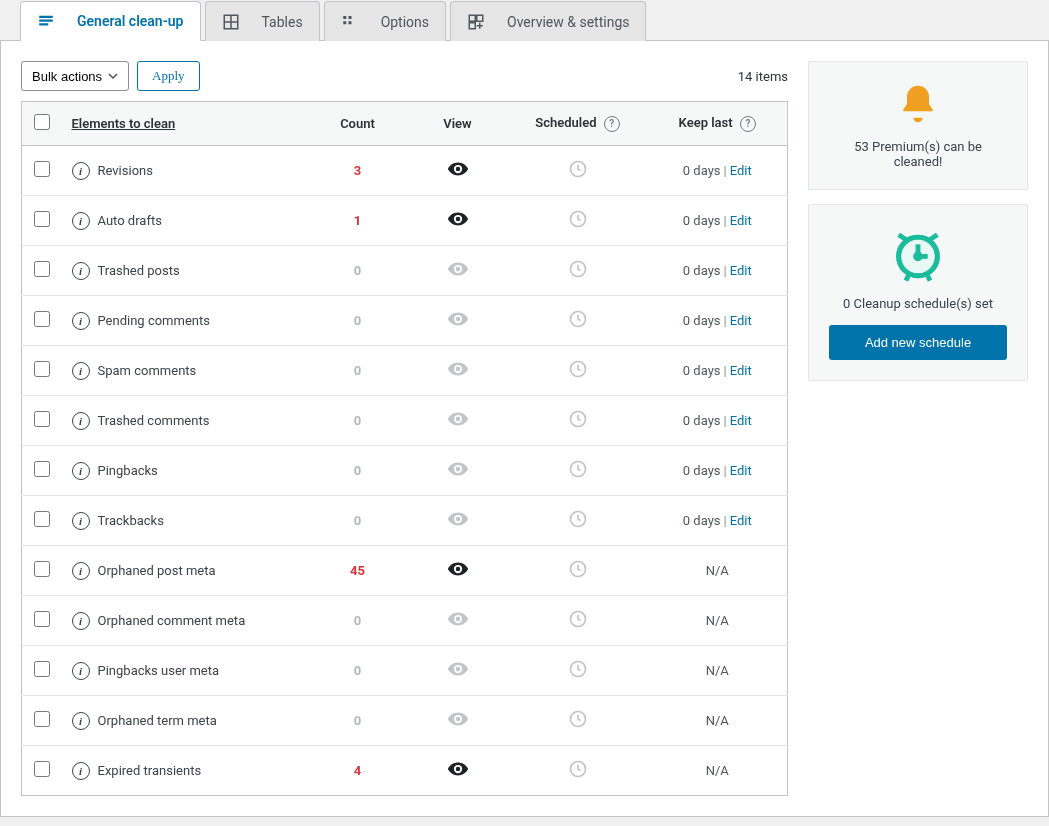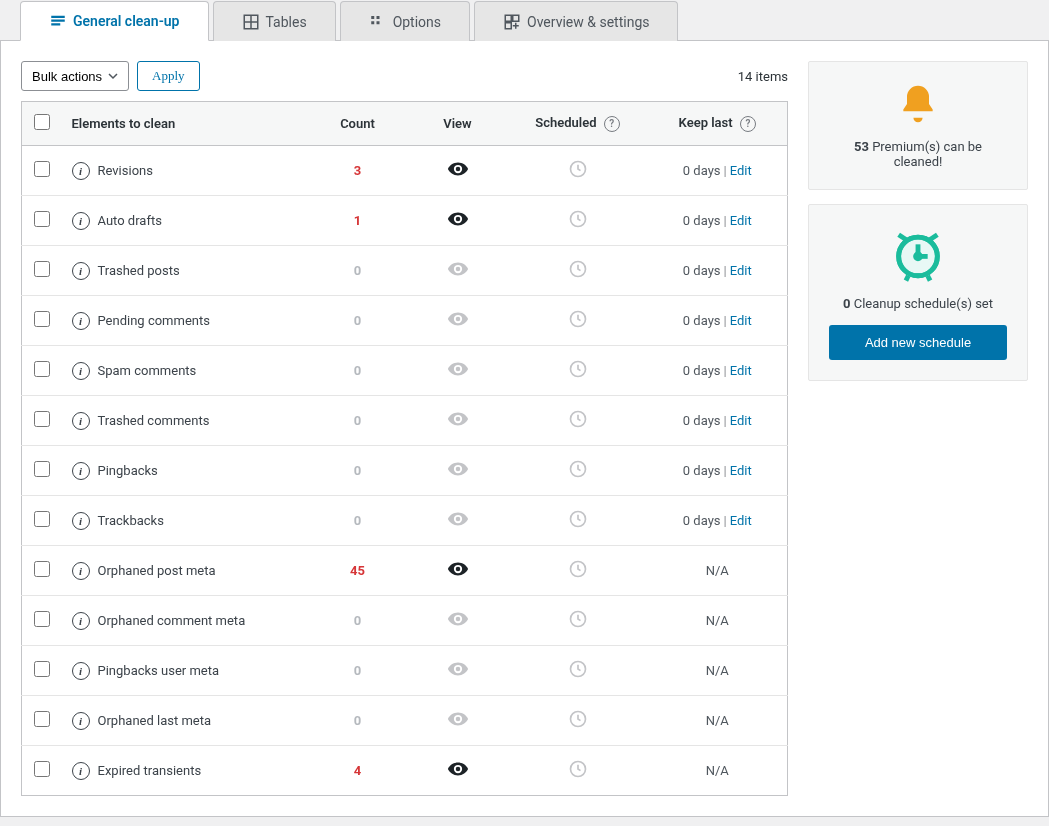--- a/index.html
+++ b/index.html
@@ -1,59 +1,59 @@
 <!DOCTYPE html>
 <html><head>
 <meta charset="utf-8">
 <style>
 * { box-sizing: border-box; margin: 0; padding: 0; }
 body { font-family: -apple-system, BlinkMacSystemFont, "Segoe UI", Roboto, sans-serif; font-size: 13px; color: #2c3338; background: #f0f0f1; }
 .wrap { background: #fff; border: 1px solid #c3c4c7; margin-top: -1px; }
 .tabs { display: flex; background: #f0f0f1; border-bottom: 1px solid #c3c4c7; padding-left: 20px; }
-.tab { display: flex; align-items: center; gap: 6px; padding: 10px 28px; background: #e6e6e6; border: 1px solid #c3c4c7; border-bottom: none; border-radius: 4px 4px 0 0; margin-right: 4px; font-size: 14px; color: #50575e; cursor: pointer; position: relative; top: 1px; }
+.tab { display: flex; align-items: center; gap: 22px; padding: 10px 16px; background: #e6e6e6; border: 1px solid #c3c4c7; border-bottom: none; border-radius: 4px 4px 0 0; margin-right: 4px; font-size: 14px; color: #50575e; cursor: pointer; position: relative; top: 1px; }
 .tab.active { background: #fff; color: #0073aa; font-weight: 600; border-bottom: 1px solid #fff; }
 .tab svg { width: 18px; height: 18px; }
 .tab.active svg { fill: #0073aa; }
 .content { display: flex; padding: 20px; gap: 20px; }
 .main { flex: 1; }
 .sidebar { width: 220px; }
 .toolbar { display: flex; align-items: center; justify-content: space-between; margin-bottom: 10px; }
 .toolbar-left { display: flex; gap: 8px; justify-content: space-between; }
 .select-btn { background: #fff; border: 1px solid #8c8f94; border-radius: 3px; padding: 6px 10px; font-size: 13px; display: flex; align-items: center; gap: 6px; cursor: pointer; }
 .apply-btn { background: #fff; border: 1px solid #0073aa; border-radius: 3px; padding: 6px 14px; font-size: 13px; color: #0073aa; cursor: pointer; font-family: Liberation Serif, serif; }
 .items-count { font-size: 13px; color: #2c3338; }
 table { width: 100%; border-collapse: collapse; border: 1px solid #c3c4c7; }
 thead { background: #f6f7f7; }
 th { text-align: left; padding: 12px 10px; font-weight: 600; font-size: 13px; border-bottom: 1px solid #c3c4c7; color: #2c3338; }
 th.center, td.center { text-align: center; }
 td { padding: 12px 10px; border-bottom: 1px solid #e5e5e5; font-size: 13px; color: #3c434a; }
 tbody tr:last-child td { border-bottom: none; }
 .col-check { width: 40px; text-align: center; }
-.col-elem { width: auto; }
+.col-elem { width: auto; text-decoration: underline; }
 .col-count { width: 100px; }
 .col-view { width: 100px; }
 .col-sched { width: 140px; }
 .col-keep { width: 140px; }
 input[type="checkbox"] { width: 16px; height: 16px; border: 1px solid #8c8f94; border-radius: 3px; cursor: pointer; }
 .info-icon { display: inline-flex; align-items: center; justify-content: center; width: 18px; height: 18px; border: 1.5px solid #3c434a; border-radius: 50%; font-weight: 700; font-size: 11px; margin-right: 8px; font-style: italic; font-family: serif; }
 .help-icon { display: inline-flex; align-items: center; justify-content: center; width: 16px; height: 16px; border: 1.2px solid #787c82; border-radius: 50%; font-size: 10px; color: #787c82; margin-left: 4px; }
 .count { font-weight: 700; color: #b5b9be; }
 .count.nonzero { color: #d63638; }
 .eye { color: #c3c4c7; }
 .eye.active { color: #1d2327; }
 .eye svg { width: 22px; height: 22px; }
 .clock { color: #c3c4c7; }
 .clock svg { width: 20px; height: 20px; }
 .keep-text { color: #50575e; }
 .edit-link { color: #0073aa; cursor: pointer; }
 .divider { color: #8c8f94; margin: 0 3px; }
 .card { background: #f6f7f7; border: 1px solid #e5e5e5; border-radius: 2px; padding: 20px; text-align: center; margin-bottom: 14px; }
 .bell svg { width: 44px; height: 44px; }
 .card-text { font-size: 13px; color: #3c434a; margin-top: 10px; }
-.card-text .num { font-weight: 700; color: #3c434a; }
+.card-text .num { font-weight: 400; color: #3c434a; }
 .clockbig svg { width: 58px; height: 58px; }
 .add-btn { background: #0073aa; color: #fff; border: none; border-radius: 3px; padding: 10px 18px; font-size: 13px; cursor: pointer; margin-top: 14px; width: 100%; }
 .chev { width: 10px; height: 10px; }
 </style>
 </head>
 <body>
 
 <div class="tabs">
   <div class="tab active">
     <svg viewBox="0 0 24 24" fill="#0073aa">
@@ -258,21 +258,21 @@
                     <path d="M12 5C7 5 2.7 8.1 1 12c1.7 3.9 6 7 11 7s9.3-3.1 11-7c-1.7-3.9-6-7-11-7zm0 11.5A4.5 4.5 0 1112 7.5a4.5 4.5 0 010 9zm0-7a2.5 2.5 0 100 5 2.5 2.5 0 000-5z"></path>
                   </svg></span></td>
               <td class="center"><span class="clock"><svg viewBox="0 0 24 24" fill="none" stroke="currentColor" stroke-width="2">
                     <circle cx="12" cy="12" r="9"></circle>
                     <path d="M12 7v5l3 2"></path>
                   </svg></span></td>
               <td class="center"><span class="keep-text">N/A</span></td>
             </tr>
             <tr>
               <td class="col-check"><input type="checkbox" style=""></td>
-              <td><span class="info-icon">i</span><span>Orphaned last meta</span></td>
+              <td><span class="info-icon">i</span><span>Orphaned term meta</span></td>
               <td class="center"><span class="count">0</span></td>
               <td class="center"><span class="eye"><svg viewBox="0 0 24 24" fill="currentColor">
                     <path d="M12 5C7 5 2.7 8.1 1 12c1.7 3.9 6 7 11 7s9.3-3.1 11-7c-1.7-3.9-6-7-11-7zm0 11.5A4.5 4.5 0 1112 7.5a4.5 4.5 0 010 9zm0-7a2.5 2.5 0 100 5 2.5 2.5 0 000-5z"></path>
                   </svg></span></td>
               <td class="center"><span class="clock"><svg viewBox="0 0 24 24" fill="none" stroke="currentColor" stroke-width="2">
                     <circle cx="12" cy="12" r="9"></circle>
                     <path d="M12 7v5l3 2"></path>
                   </svg></span></td>
               <td class="center"><span class="keep-text">N/A</span></td>
             </tr>

